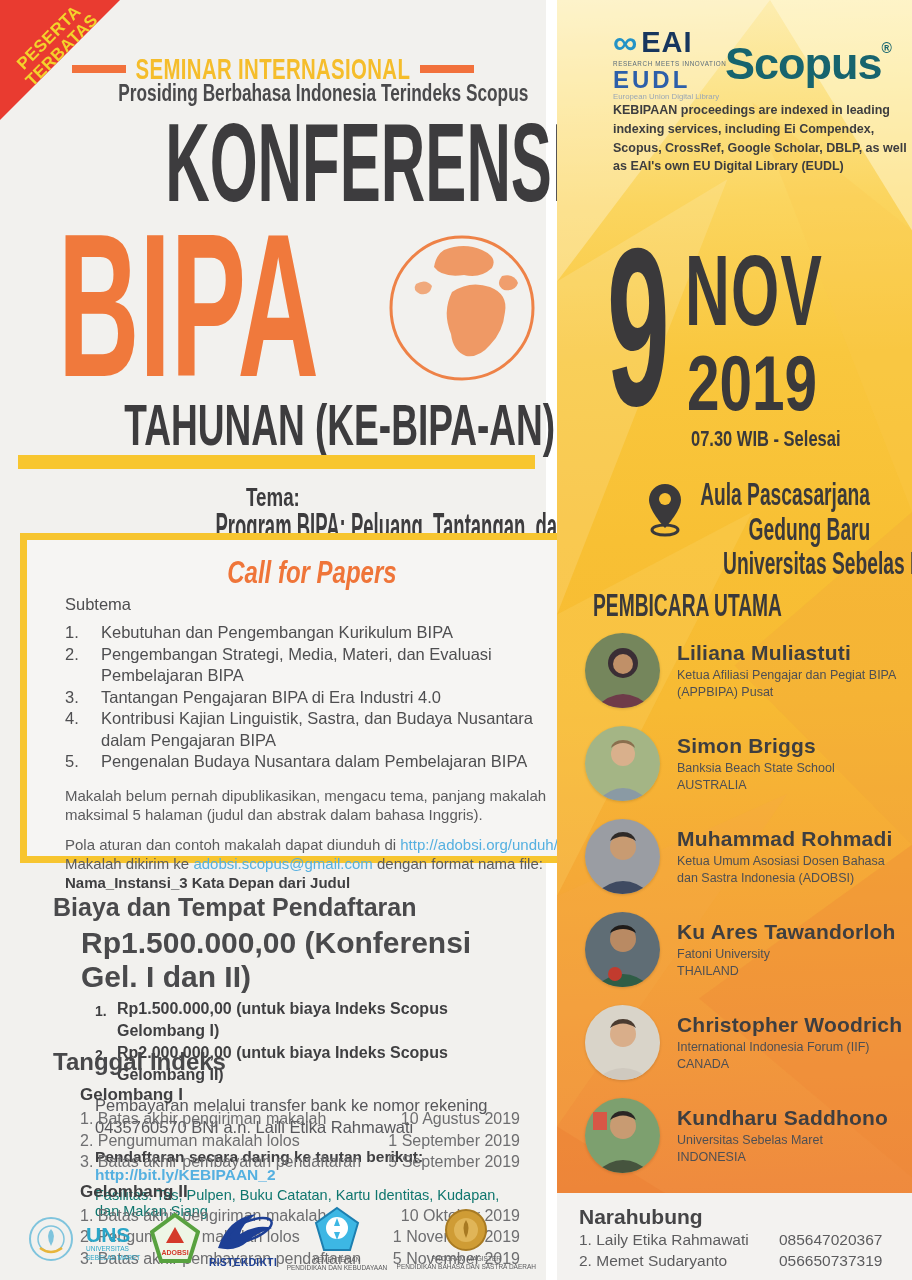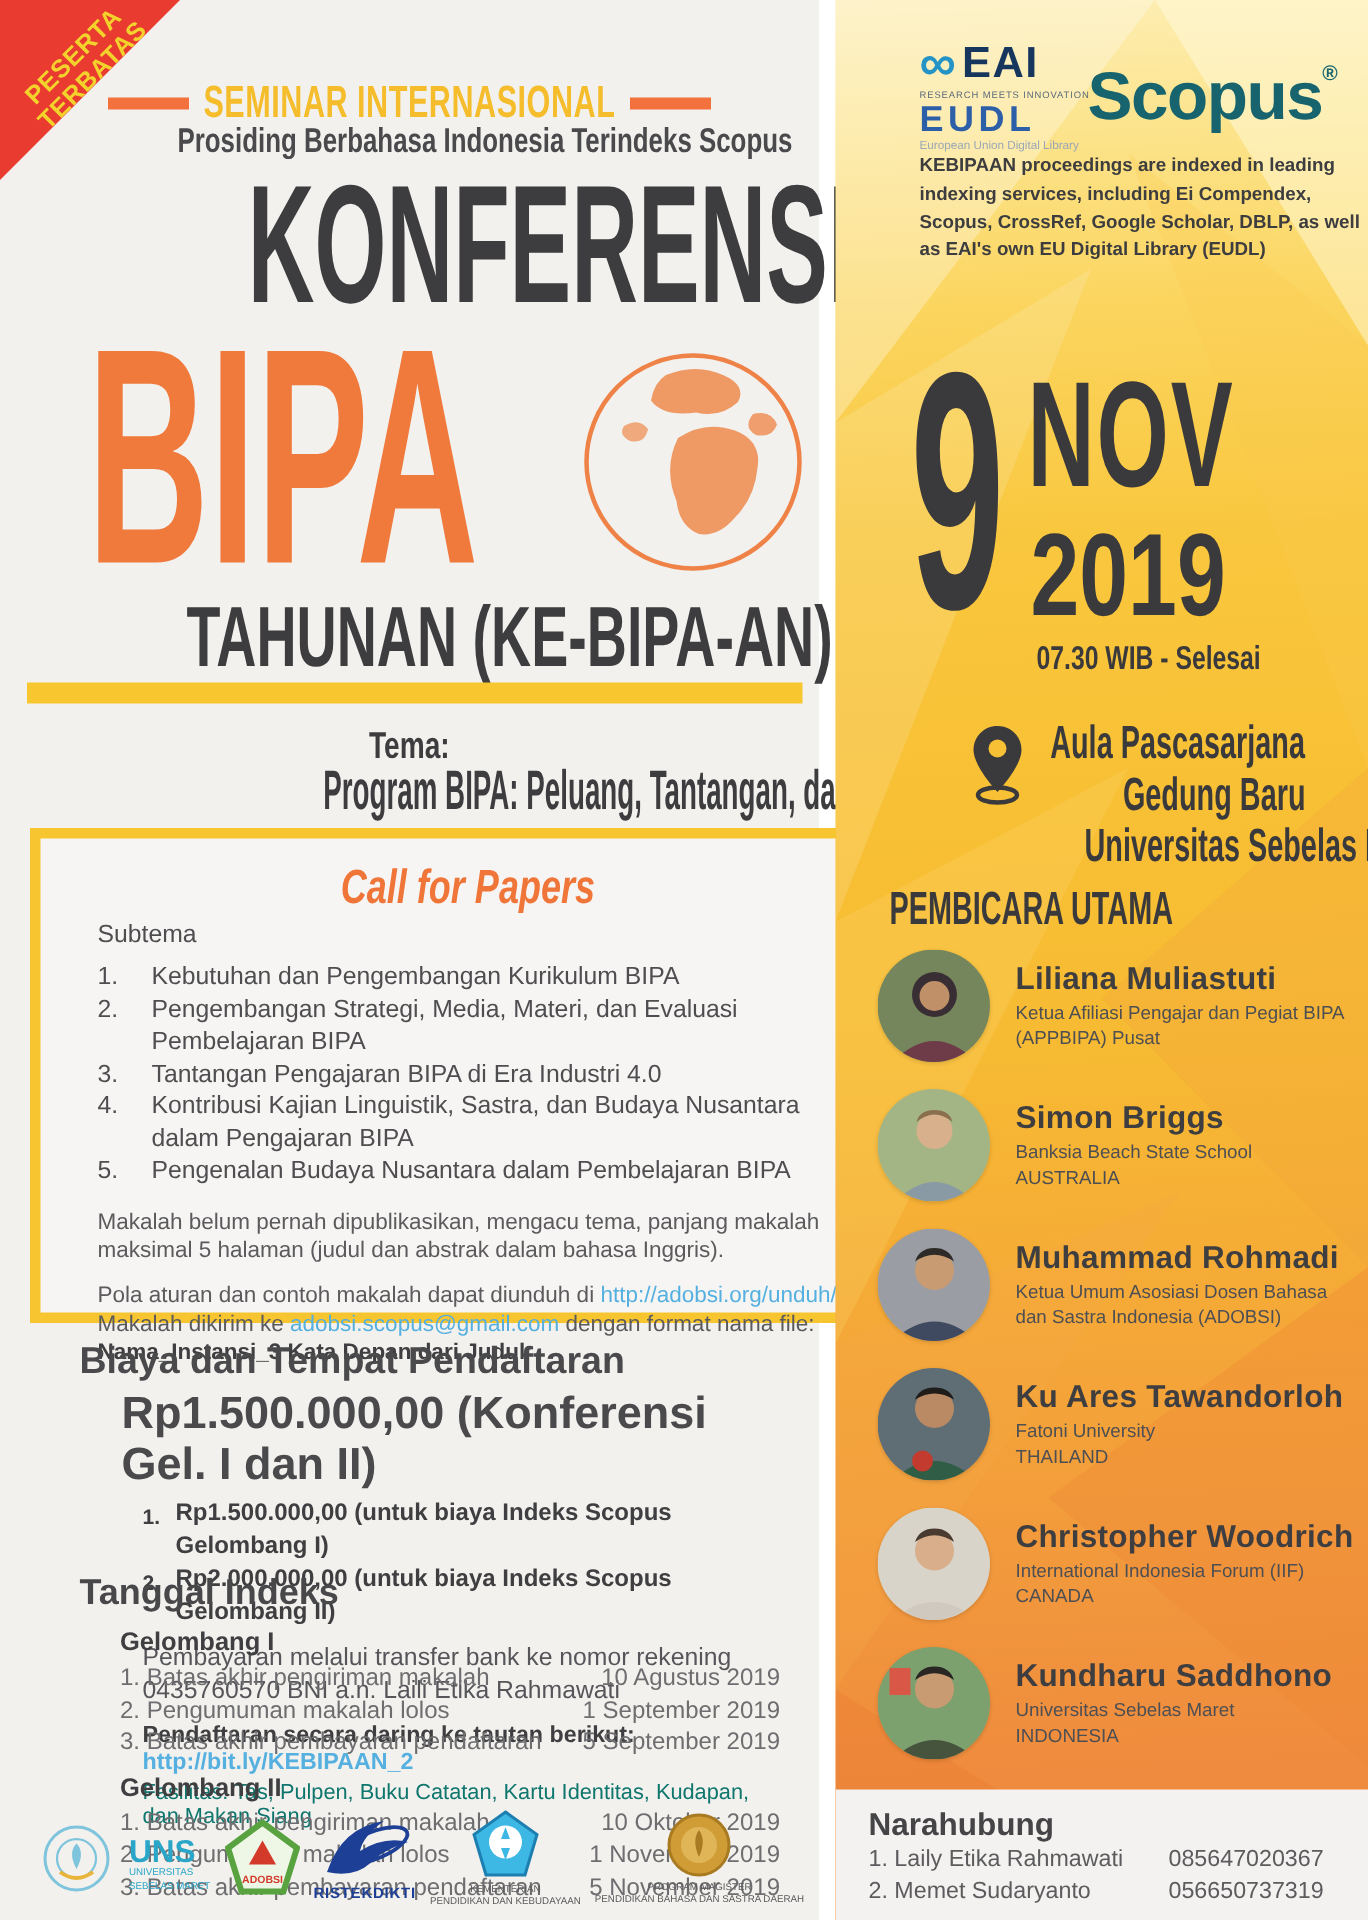--- a/index.html
+++ b/index.html
@@ -44,21 +44,21 @@
   .bipa{font-size:205px;font-weight:800;line-height:.85;color:#f0793c;}
   .globe{position:absolute;left:328px;top:14px;}
   .tahunan{position:absolute;top:392px;width:546px;text-align:center;}
   .tahunan .cond{font-size:57px;font-weight:800;color:#3d3c3e;}
   .yellow-bar{position:absolute;top:455px;left:18px;width:517px;height:14px;background:#f8c62f;}
   .tema-label{position:absolute;top:483px;width:546px;text-align:center;}
   .tema-label .cond{font-size:25px;font-weight:800;color:#3d3c3e;}
   .tema-text{position:absolute;top:506px;width:546px;text-align:center;}
   .tema-text .cond{font-size:37px;font-weight:800;color:#3d3c3e;}
 
-  .cfp{position:absolute;top:552px;left:20px;width:570px;height:330px;border:7px solid #f7c52f;
+  .cfp{position:absolute;top:533px;left:20px;width:570px;height:330px;border:7px solid #f7c52f;
        background:#f6f5f3;box-sizing:border-box;padding:6px 24px 0 38px;}
   .cfp-title{text-align:center;margin-top:8px;}
   .cfp-title .cond{font-size:32px;font-weight:800;font-style:italic;color:#ef7539;}
   .cfp-sub{font-size:16.5px;color:#4e4e50;margin-top:4px;}
   .cfp-list{margin-top:8px;font-size:16.5px;color:#4e4e50;line-height:21.5px;}
   .cfp-item{display:flex;}
   .cfp-item .n{width:36px;flex:none;}
   .cfp-note{margin-top:13px;font-size:15px;color:#5b5b5d;line-height:19px;}
   .cfp-note2{margin-top:11px;font-size:15px;color:#5b5b5d;line-height:19px;}
   a.lnk{color:#55b0e0;text-decoration:none;}

